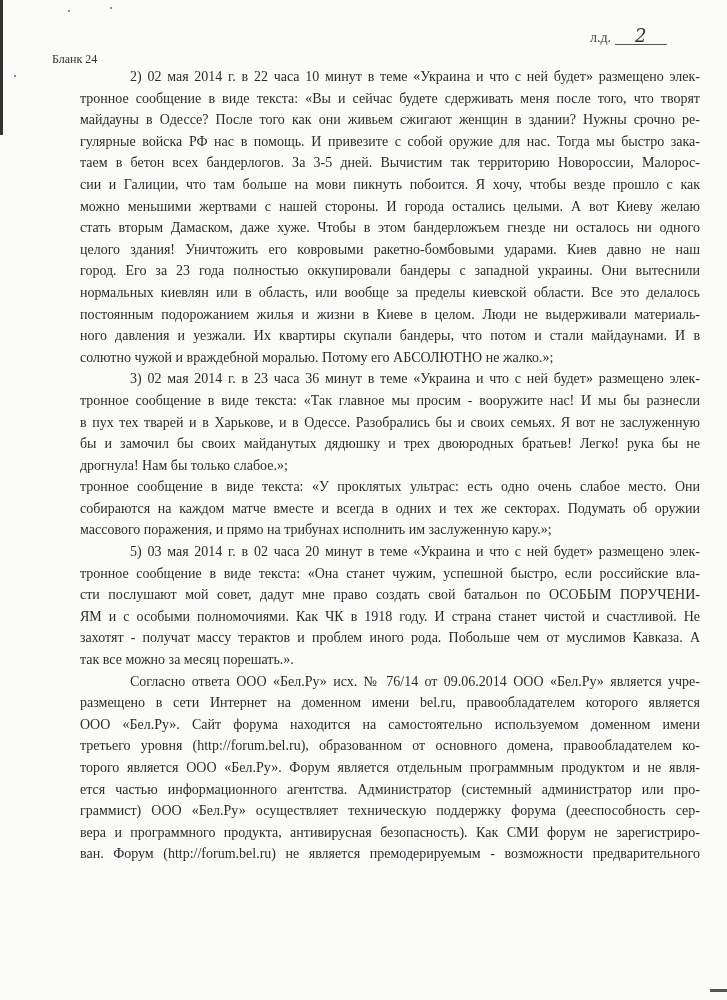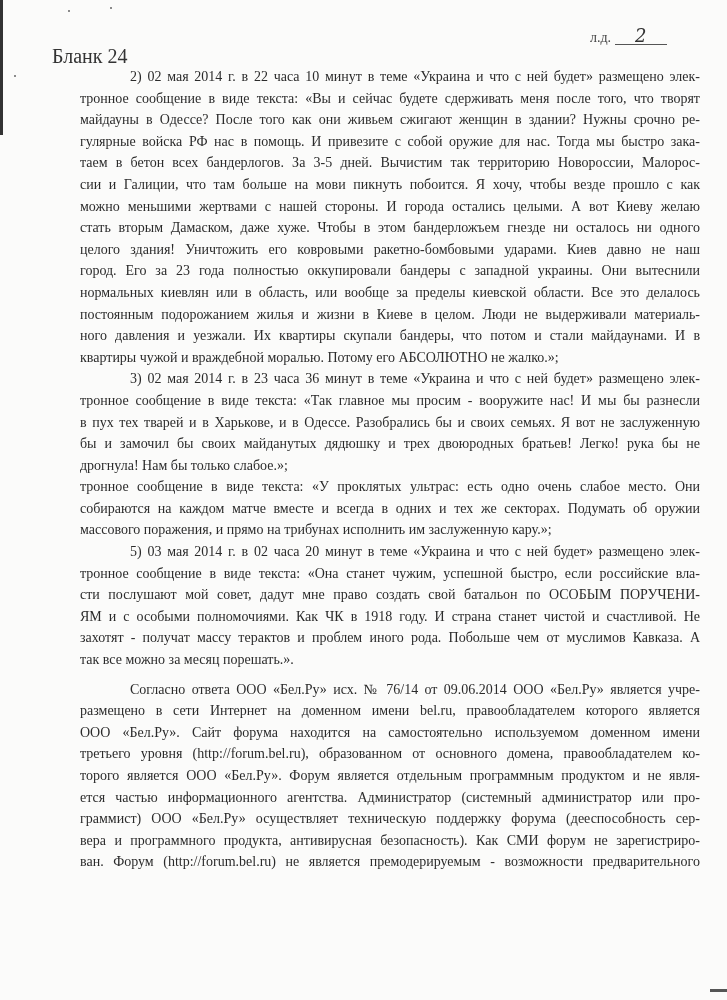--- a/index.html
+++ b/index.html
@@ -18,34 +18,34 @@
   .page-ref {
     position: absolute; left: 590px; top: 28px;
     font-size: 14px; color: #444;
   }
   .page-ref .num {
     display: inline-block; width: 52px; border-bottom: 1px solid #555;
     text-align: center; font-style: italic; font-size: 18px; color: #333;
     font-family: "DejaVu Serif", serif; line-height: 16px;
   }
   .blank-title {
-    position: absolute; left: 52px; top: 45px; font-size: 20px; color: #333;
+    position: absolute; left: 52px; top: 52px; font-size: 12px; color: #333;
   }
   .lines {
     position: absolute; left: 80px; top: 66px; width: 620px;
   }
   .line {
     height: 21.6px; line-height: 21.6px;
     font-size: 14px; white-space: nowrap;
     text-align: justify; text-align-last: justify;
     overflow: visible;
   }
   .line.indent { padding-left: 50px; }
   .line.last { text-align-last: left; }
-  .line.gap { margin-top: 8px; }
+  .line.gap { margin-top: 0; }
   .footer-mark {
     position: absolute; left: 710px; top: 989px; width: 17px; height: 3px; background: #555;
   }
 </style>
 </head>
 <body>
 
 <div class="scan-edge"></div>
 <div class="speck" style="left:68px;top:10px"></div>
 <div class="speck" style="left:110px;top:7px"></div>
@@ -65,21 +65,21 @@
     <div class="line">гулярные войска РФ нас в помощь. И привезите с собой оружие для нас. Тогда мы быстро зака-</div>
     <div class="line">таем в бетон всех бандерлогов. За 3-5 дней. Вычистим так территорию Новороссии, Малорос-</div>
     <div class="line">сии и Галиции, что там больше на мови пикнуть побоится. Я хочу, чтобы везде прошло с как</div>
     <div class="line">можно меньшими жертвами с нашей стороны. И города остались целыми. А вот Киеву желаю</div>
     <div class="line">стать вторым Дамаском, даже хуже. Чтобы в этом бандерложъем гнезде ни осталось ни одного</div>
     <div class="line">целого здания! Уничтожить его ковровыми ракетно-бомбовыми ударами. Киев давно не наш</div>
     <div class="line">город. Его за 23 года полностью оккупировали бандеры с западной украины. Они вытеснили</div>
     <div class="line">нормальных киевлян или в область, или вообще за пределы киевской области. Все это делалось</div>
     <div class="line">постоянным подорожанием жилья и жизни в Киеве в целом. Люди не выдерживали материаль-</div>
     <div class="line">ного давления и уезжали. Их квартиры скупали бандеры, что потом и стали майдаунами. И в</div>
-    <div class="line last">квартиры чужой и враждебной моралью. Потому его АБСОЛЮТНО не жалко.»;</div>
+    <div class="line last">солютно чужой и враждебной моралью. Потому его АБСОЛЮТНО не жалко.»;</div>
     <div class="line indent">3) 02 мая 2014 г. в 23 часа 36 минут в теме «Украина и что с ней будет» размещено элек-</div>
     <div class="line">тронное сообщение в виде текста: «Так главное мы просим - вооружите нас! И мы бы разнесли</div>
     <div class="line">в пух тех тварей и в Харькове, и в Одессе. Разобрались бы и своих семьях. Я вот не заслуженную</div>
     <div class="line">бы и замочил бы своих майданутых дядюшку и трех двоюродных братьев! Легко! рука бы не</div>
     <div class="line last">дрогнула! Нам бы только слабое.»;</div>
     <div class="line">тронное сообщение в виде текста: «У проклятых ультрас: есть одно очень слабое место. Они</div>
     <div class="line">собираются на каждом матче вместе и всегда в одних и тех же секторах. Подумать об оружии</div>
     <div class="line last">массового поражения, и прямо на трибунах исполнить им заслуженную кару.»;</div>
     <div class="line indent">5) 03 мая 2014 г. в 02 часа 20 минут в теме «Украина и что с ней будет» размещено элек-</div>
     <div class="line">тронное сообщение в виде текста: «Она станет чужим, успешной быстро, если российские вла-</div>

